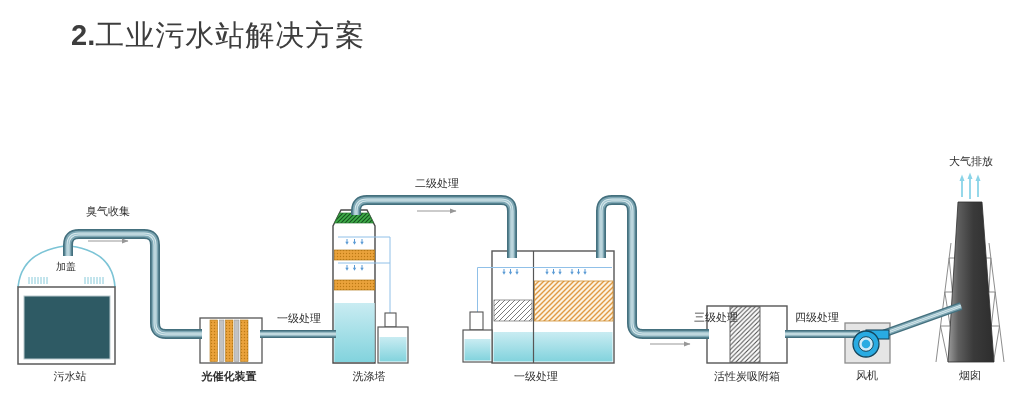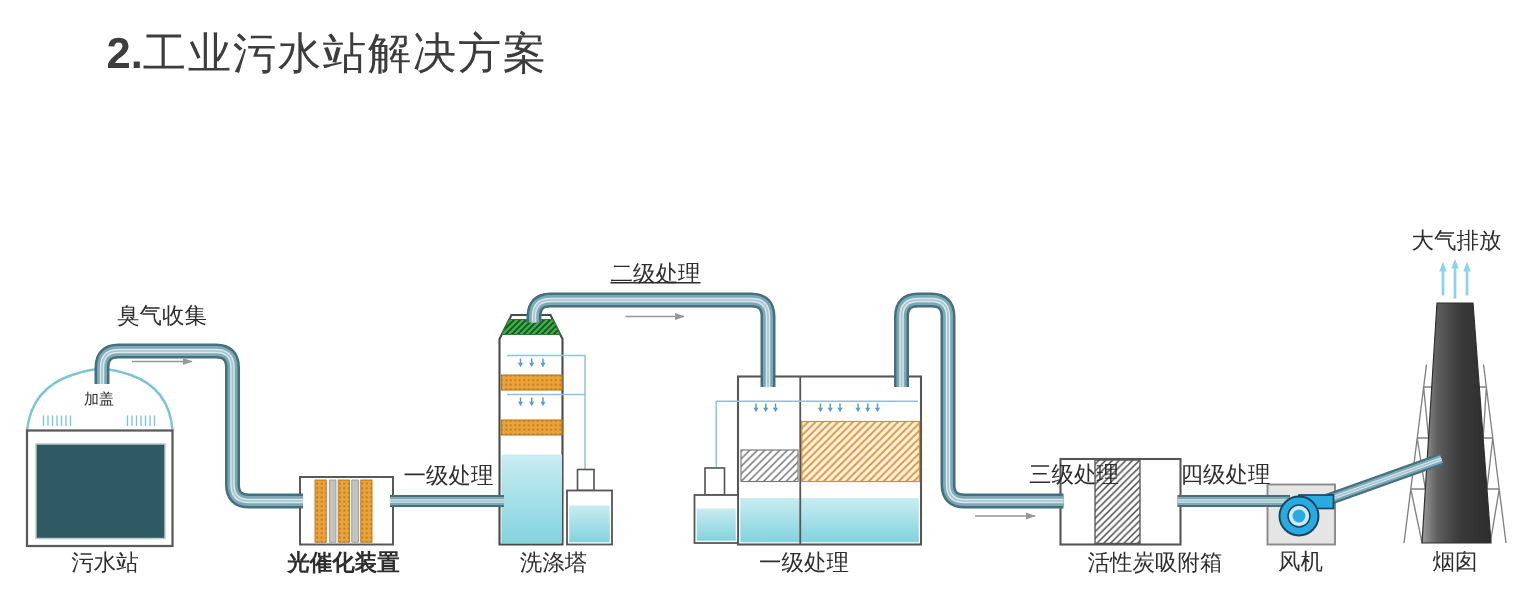--- a/index.html
+++ b/index.html
@@ -7,21 +7,21 @@
     position:relative;width:1024px;height:407px;background:#ffffff;overflow:hidden;
     font-family:"Liberation Sans","DejaVu Sans",sans-serif;
   }
   .title{
     position:absolute;left:71px;top:16px;margin:0;
     font-size:29px;font-weight:500;color:#3d3d3d;letter-spacing:1px;white-space:nowrap;
   }
   .title .t-num{font-weight:700;letter-spacing:0;}
   .lbl{
     position:absolute;transform:translateX(-50%);
-    font-size:15px;color:#2e2e2e;white-space:nowrap;line-height:14px;
+    font-size:11px;color:#2e2e2e;white-space:nowrap;line-height:14px;
   }
   .lbl.small{font-size:10px;}
   svg{position:absolute;left:0;top:0;}
   
   .tA1,.tA2,.tA3,.tA4,.tB1,.tB2,.tB3,.tB4{fill:none;stroke-linejoin:round;}
   .tA1{stroke:#44707e;stroke-width:10;}
   .tA2{stroke:#7fa8b5;stroke-width:6.6;}
   .tA3{stroke:#d9e9ed;stroke-width:3;}
   .tA4{stroke:#a3c6d0;stroke-width:1.1;}
   .tB1{stroke:#44707e;stroke-width:8;}
@@ -218,22 +218,22 @@
       <line class="flowArrow" x1="650" y1="344" x2="690" y2="344" marker-end="url(#arrowG)"></line>
     </g>
   </svg>
 
   <span class="lbl" style="left:108px;top:204px;">臭气收集</span>
   <span class="lbl small" style="left:66px;top:260px;">加盖</span>
   <span class="lbl" style="left:70px;top:369px;">污水站</span>
   <span class="lbl" style="left:229px;top:369px;font-weight:bold;">光催化装置</span>
   <span class="lbl" style="left:299px;top:311px;">一级处理</span>
   <span class="lbl" style="left:369px;top:369px;">洗涤塔</span>
-  <span class="lbl" style="left:437px;top:176px;text-decoration:underline;">二级处理</span>
+  <span class="lbl" style="left:437px;top:176px;">二级处理</span>
   <span class="lbl" style="left:536px;top:369px;">一级处理</span>
   <span class="lbl" style="left:676px;top:310px;margin-left:40px;">三级处理</span>
-  <span class="lbl" style="left:770px;top:369px;">活性炭吸附箱</span>
+  <span class="lbl" style="left:747px;top:369px;">活性炭吸附箱</span>
   <span class="lbl" style="left:817px;top:310px;">四级处理</span>
   <span class="lbl" style="left:867px;top:368px;">风机</span>
   <span class="lbl" style="left:970px;top:368px;">烟囱</span>
   <span class="lbl" style="left:971px;top:154px;">大气排放</span>
 
 </div>
 
 </body></html>

